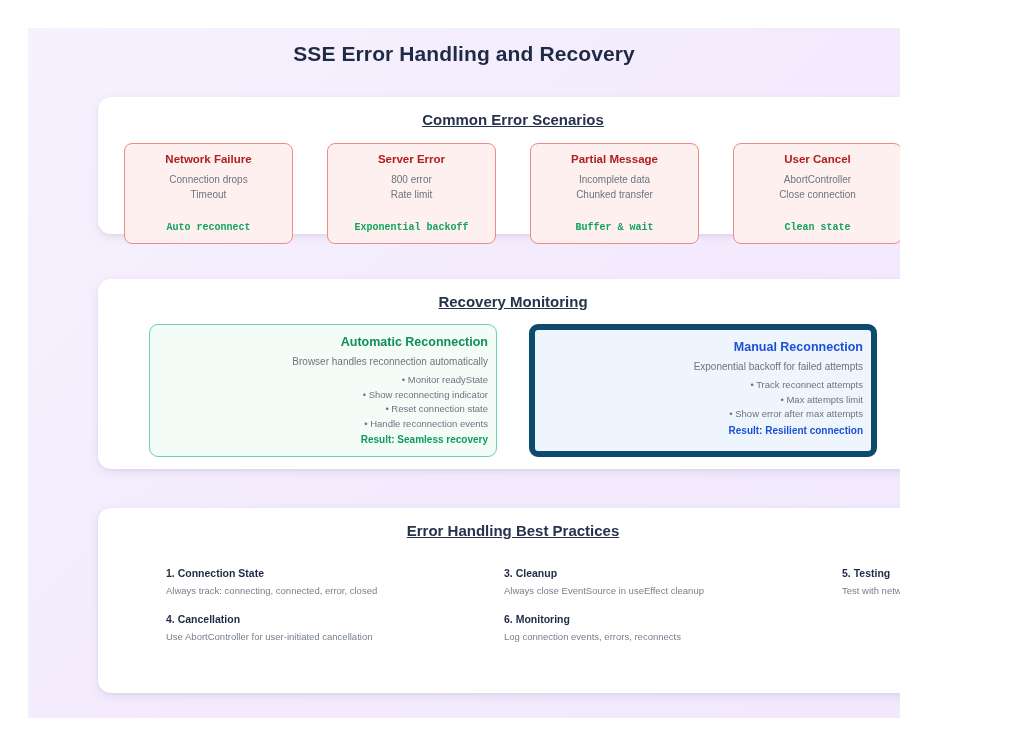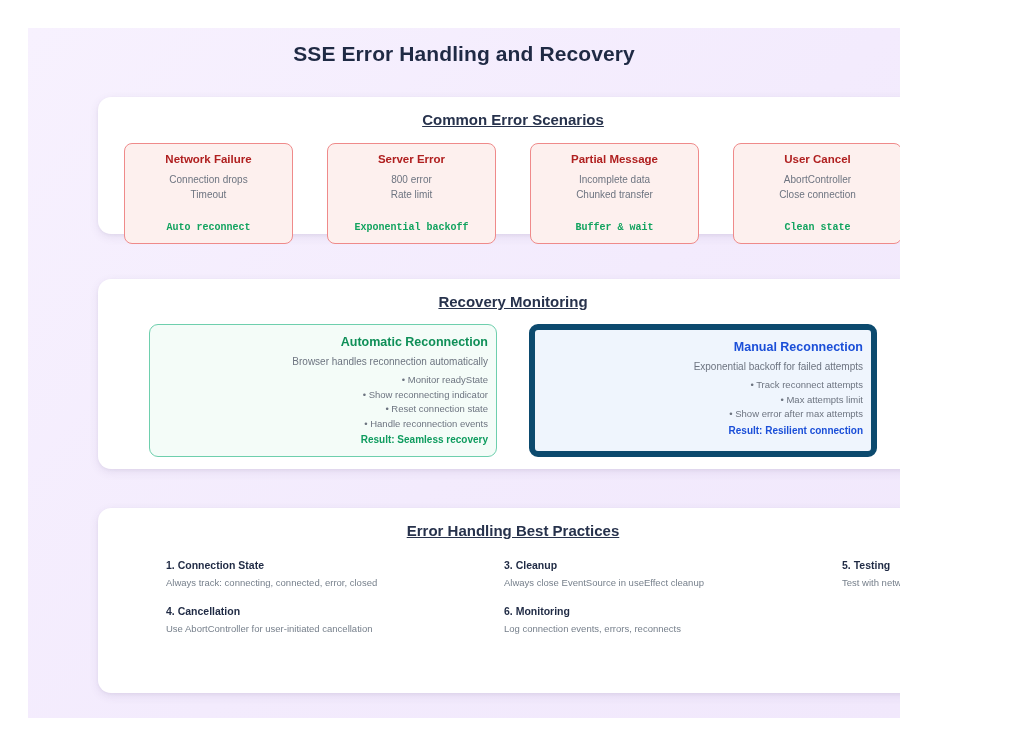--- a/index.html
+++ b/index.html
@@ -116,21 +116,21 @@
   .strategy-result { font-size: 10px; font-weight: bold; margin-top: 3px; }
   .strategy-card.auto   .strategy-result { color: #0f9c5f; }
   .strategy-card.manual .strategy-result { color: #1b4fd8; }
 
   
   .practice-grid {
     display: grid;
     grid-template-columns: repeat(3, 338px);
     column-gap: 0;
     row-gap: 17px;
-    margin-top: 20px;
+    margin-top: 28px;
     padding-left: 68px;
   }
   .practice-item { white-space: nowrap; }
   .practice-title {
     font-size: 10.5px;
     font-weight: bold;
     color: #1f2a44;
     margin-bottom: 6px;
   }
   .practice-desc { font-size: 9.5px; color: #77808c; }

